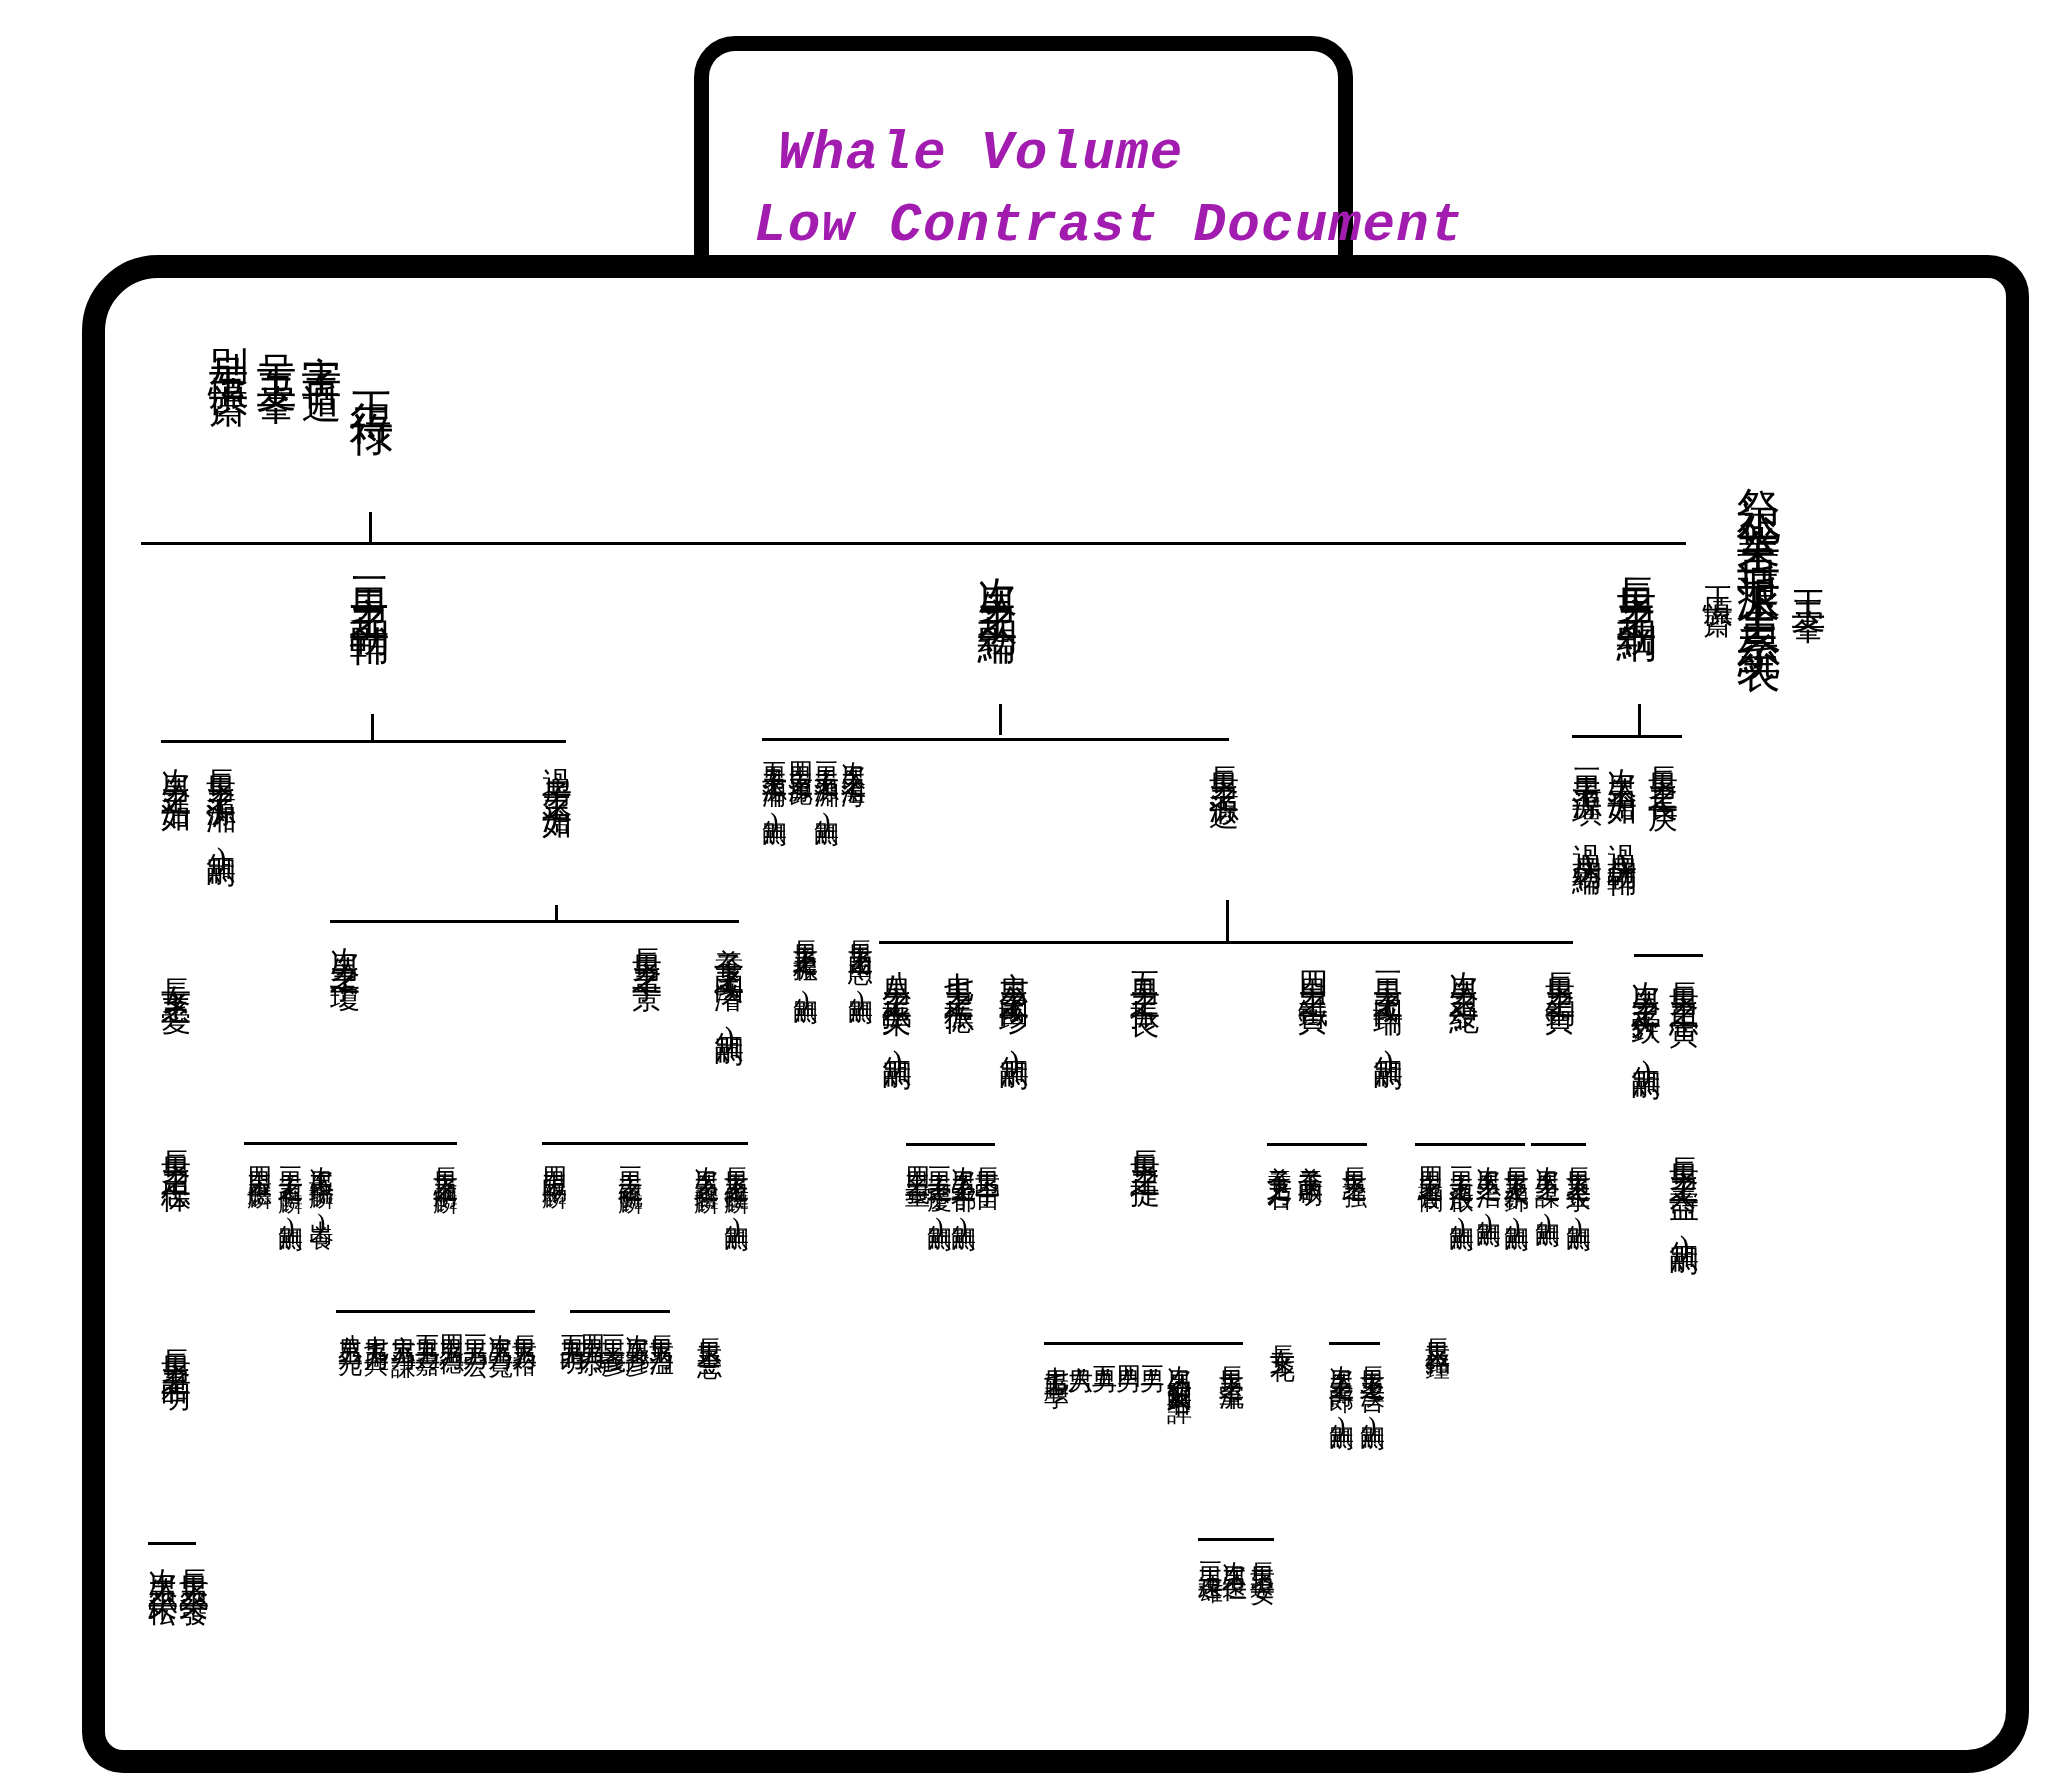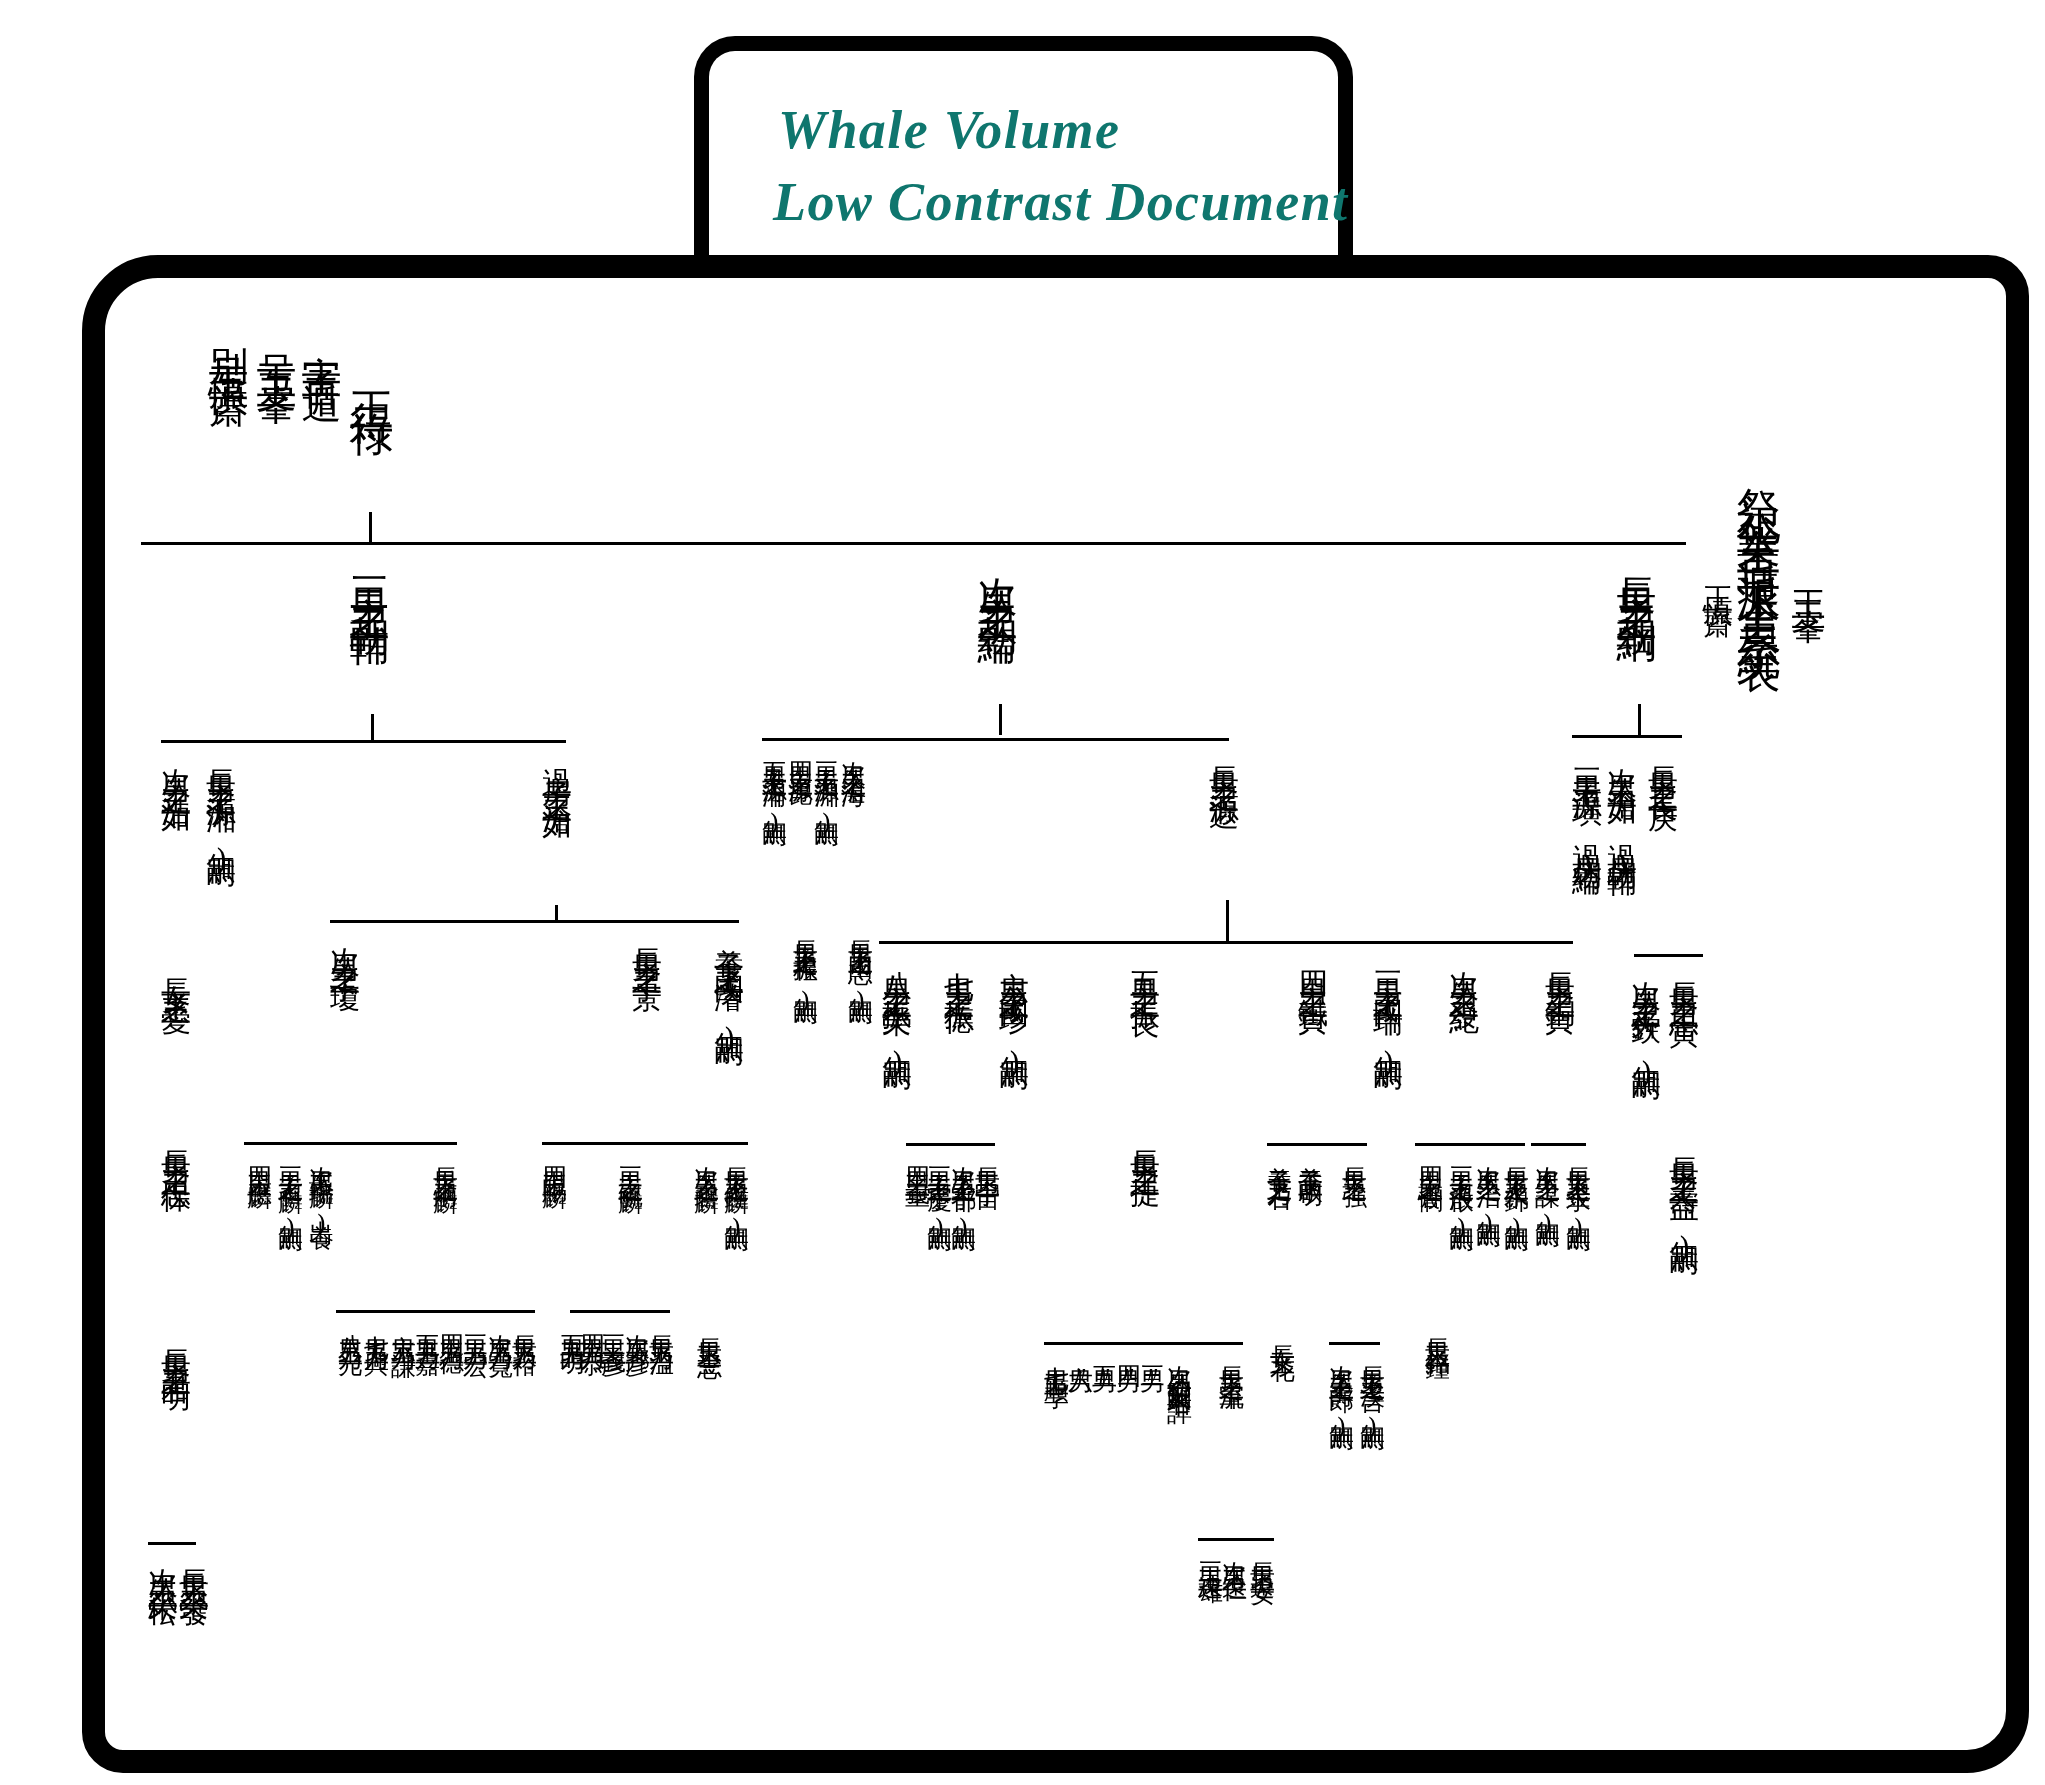--- a/index.html
+++ b/index.html
@@ -1,20 +1,20 @@
 <!DOCTYPE html>
 <html style="font-size:11px"><head>
 <meta charset="utf-8">
 <style>
   html,body{margin:0;padding:0;background:#ffffff;}
   body{width:2046px;height:1786px;position:relative;overflow:hidden;font-family:"DejaVu Serif","Liberation Serif",serif;color:#000;}
   .tab{position:absolute;left:694px;top:36px;width:659px;height:220px;border:15px solid #000;border-bottom:none;border-radius:41px 41px 0 0;background:#fff;box-sizing:border-box;}
-  .tab-title{position:absolute;left:69px;font-family:Liberation Serif, serif;font-weight:bold;font-style:italic;color:#0f766e;letter-spacing:1.4px;white-space:nowrap;}
+  .tab-title{position:absolute;left:69px;font-family:Liberation Mono, monospace;font-weight:bold;font-style:italic;color:#a21caf;letter-spacing:1.4px;white-space:nowrap;margin-top:24px;}
   .tab-title.l1{top:48px;font-size:54px;}
-  .tab-title.l2{top:120px;font-size:54px;left:64px;}
+  .tab-title.l2{top:120px;font-size:54px;left:45px;}
   .frame{position:absolute;left:82px;top:255px;width:1947px;height:1518px;border:23px solid #000;border-radius:76px 41px 62px 41px;box-sizing:border-box;background:#fff;}
   .vt{position:absolute;writing-mode:vertical-rl;text-orientation:upright;font-family:"DejaVu Serif","Liberation Serif",serif;line-height:1;white-space:nowrap;letter-spacing:4.1px;}
   .big{font-size:40px;letter-spacing:9.6px;}
   .med{font-size:30px;letter-spacing:6.9px;}
   .sm{font-size:25px;letter-spacing:4.1px;}
   .title{font-size:44px;letter-spacing:12.4px;}
   .hl{position:absolute;height:2.7px;background:#000;}
   .vl{position:absolute;width:2.7px;background:#000;}
 </style>
 </head>

